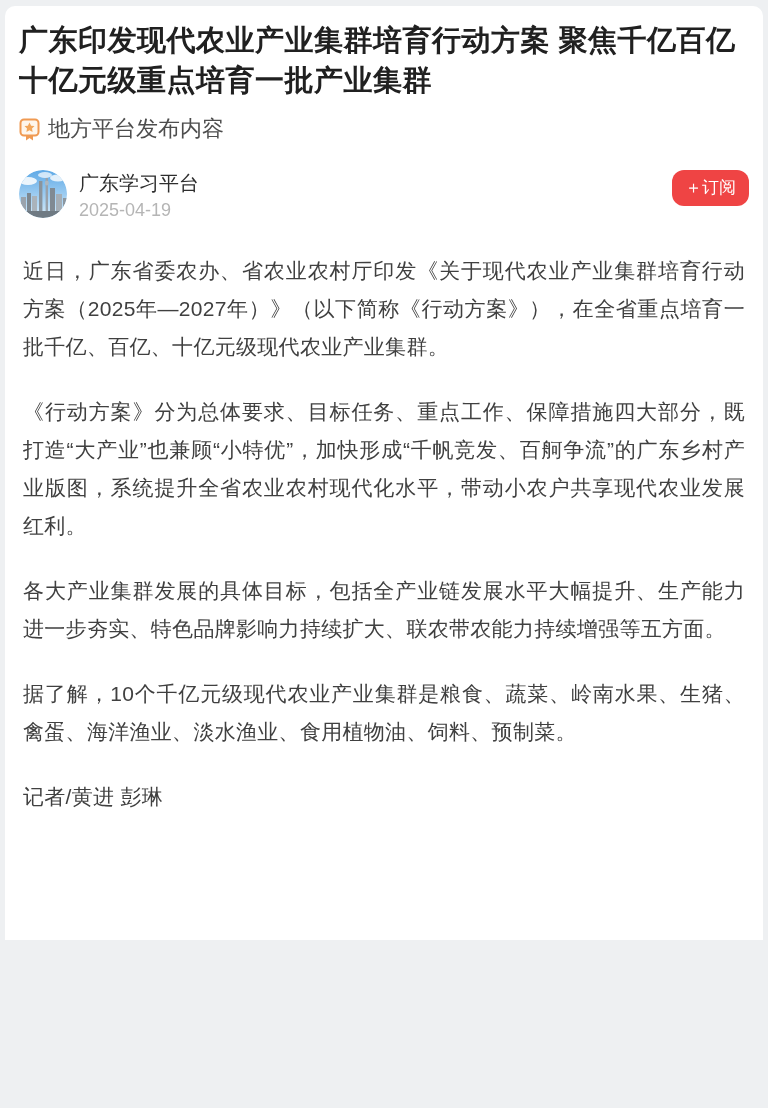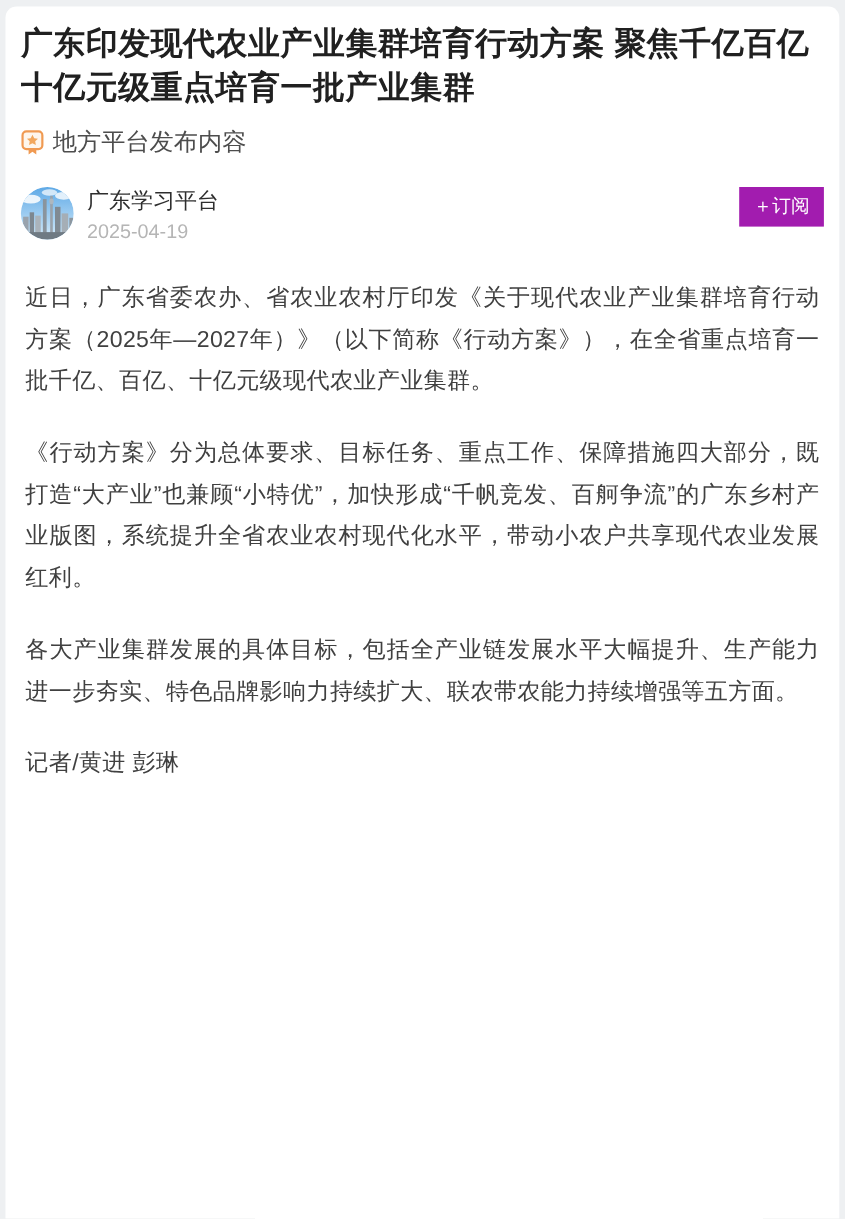--- a/index.html
+++ b/index.html
@@ -1,19 +1,19 @@
 <!DOCTYPE html>
 <html><head>
 <meta charset="utf-8">
 <style>
   * { box-sizing: border-box; margin: 0; padding: 0; }
   html, body { background: #eef0f2; }
   body { font-family: "Liberation Sans", "DejaVu Sans", sans-serif; }
   .page {
-    width: 768px; height: 1108px; margin: 0 auto;
+    width: 768px; height: 940px; margin: 0 auto;
     background: #eef0f2; padding: 6px 5px 0;
     display: flex; flex-direction: column; overflow: hidden;
   }
   .card {
     background: #ffffff; border-radius: 10px 10px 0 0;
     padding: 14px 14px 8px; flex: 1 1 auto;
   }
   .title {
     font-size: 29px; font-weight: 700; color: #202020;
     line-height: 40px; letter-spacing: 0.5px;
@@ -27,23 +27,23 @@
     display: flex; align-items: flex-start; margin-top: 26px;
   }
   .avatar {
     width: 48px; height: 48px; border-radius: 50%;
     overflow: hidden; flex: 0 0 48px; background: #cfe5f5;
   }
   .author-meta { margin-left: 12px; flex: 1 1 auto; }
   .author-name { font-size: 20px; color: #2e2e2e; line-height: 26px; }
   .author-date { font-size: 18px; color: #b5b5b5; line-height: 24px; margin-top: 2px; }
   .subscribe-btn {
-    background: #a21caf; color: #ffffff; border: none;
+    background: #ef4444; color: #ffffff; border: none;
     font-size: 17px; font-family: inherit;
-    padding: 8px 13px; border-radius: 0; cursor: pointer;
+    padding: 8px 13px; border-radius: 12px; cursor: pointer;
     line-height: 20px;
     margin-left: 15px;
   }
   .article { margin-top: 30px; padding: 0 4px; }
   .article p {
     font-size: 21px; color: #404040; line-height: 38px;
     margin-bottom: 27px; letter-spacing: 0.3px;
     text-align: justify;
   }
   .article p.byline { margin-bottom: 24px; }
@@ -103,18 +103,19 @@
         <div class="author-name">广东学习平台</div>
         <div class="author-date">2025-04-19</div>
       </div>
       <button class="subscribe-btn">＋订阅</button>
     </div>
 
     <div class="article">
       <p>近日，广东省委农办、省农业农村厅印发《关于现代农业产业集群培育行动方案（2025年—2027年）》（以下简称《行动方案》），在全省重点培育一批千亿、百亿、十亿元级现代农业产业集群。</p>
       <p>《行动方案》分为总体要求、目标任务、重点工作、保障措施四大部分，既打造“大产业”也兼顾“小特优”，加快形成“千帆竞发、百舸争流”的广东乡村产业版图，系统提升全省农业农村现代化水平，带动小农户共享现代农业发展红利。</p>
       <p>各大产业集群发展的具体目标，包括全产业链发展水平大幅提升、生产能力进一步夯实、特色品牌影响力持续扩大、联农带农能力持续增强等五方面。</p>
+      <p>据了解，10个千亿元级现代农业产业集群是粮食、蔬菜、岭南水果、生猪、禽蛋、海洋渔业、淡水渔业、食用植物油、饲料、预制菜。</p>
       <p class="byline">记者/黄进 彭琳</p>
 
     </div>
   </div>
 
 </div>
 
 </body></html>

